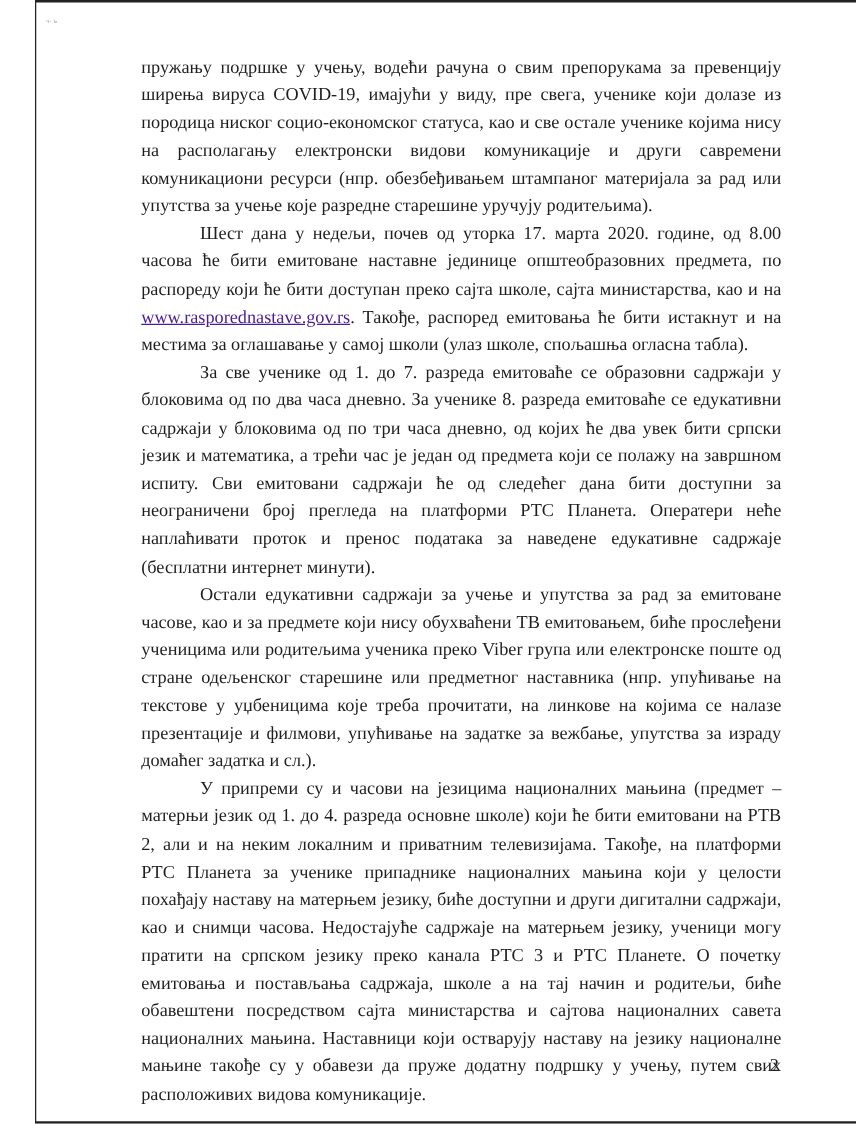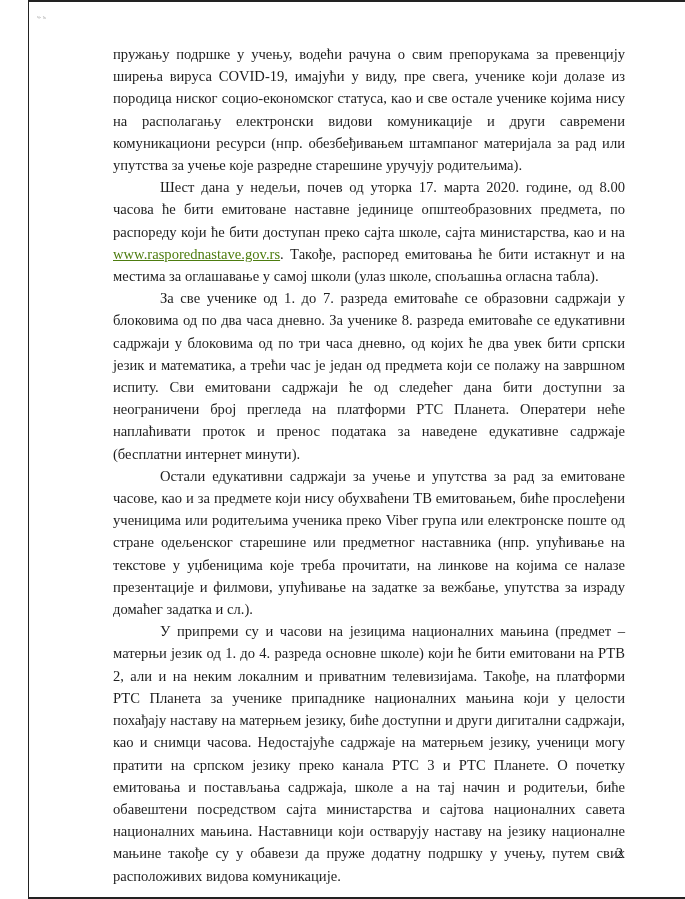--- a/index.html
+++ b/index.html
@@ -22,21 +22,21 @@
   }
   .body-text {
     position: absolute;
     left: 84px; top: 41px;
     width: 512px;
   }
   p { margin: 0; text-align: justify; }
   p.indent { text-indent: 47px; }
   p.gap { margin-top: 22px; }
   b { font-weight: bold; }
-  a.link { color: #4d7c0f; text-decoration: underline; }
+  a.link { color: #4c1d95; text-decoration: underline; }
   .page-number {
     position: absolute; right: 87px; bottom: 33px;
     font-size: 14.6px;
   }
 </style>
 </head>
 <body>
 
 <div class="page">
   <div class="corner-mark">ч- ъ</div>

